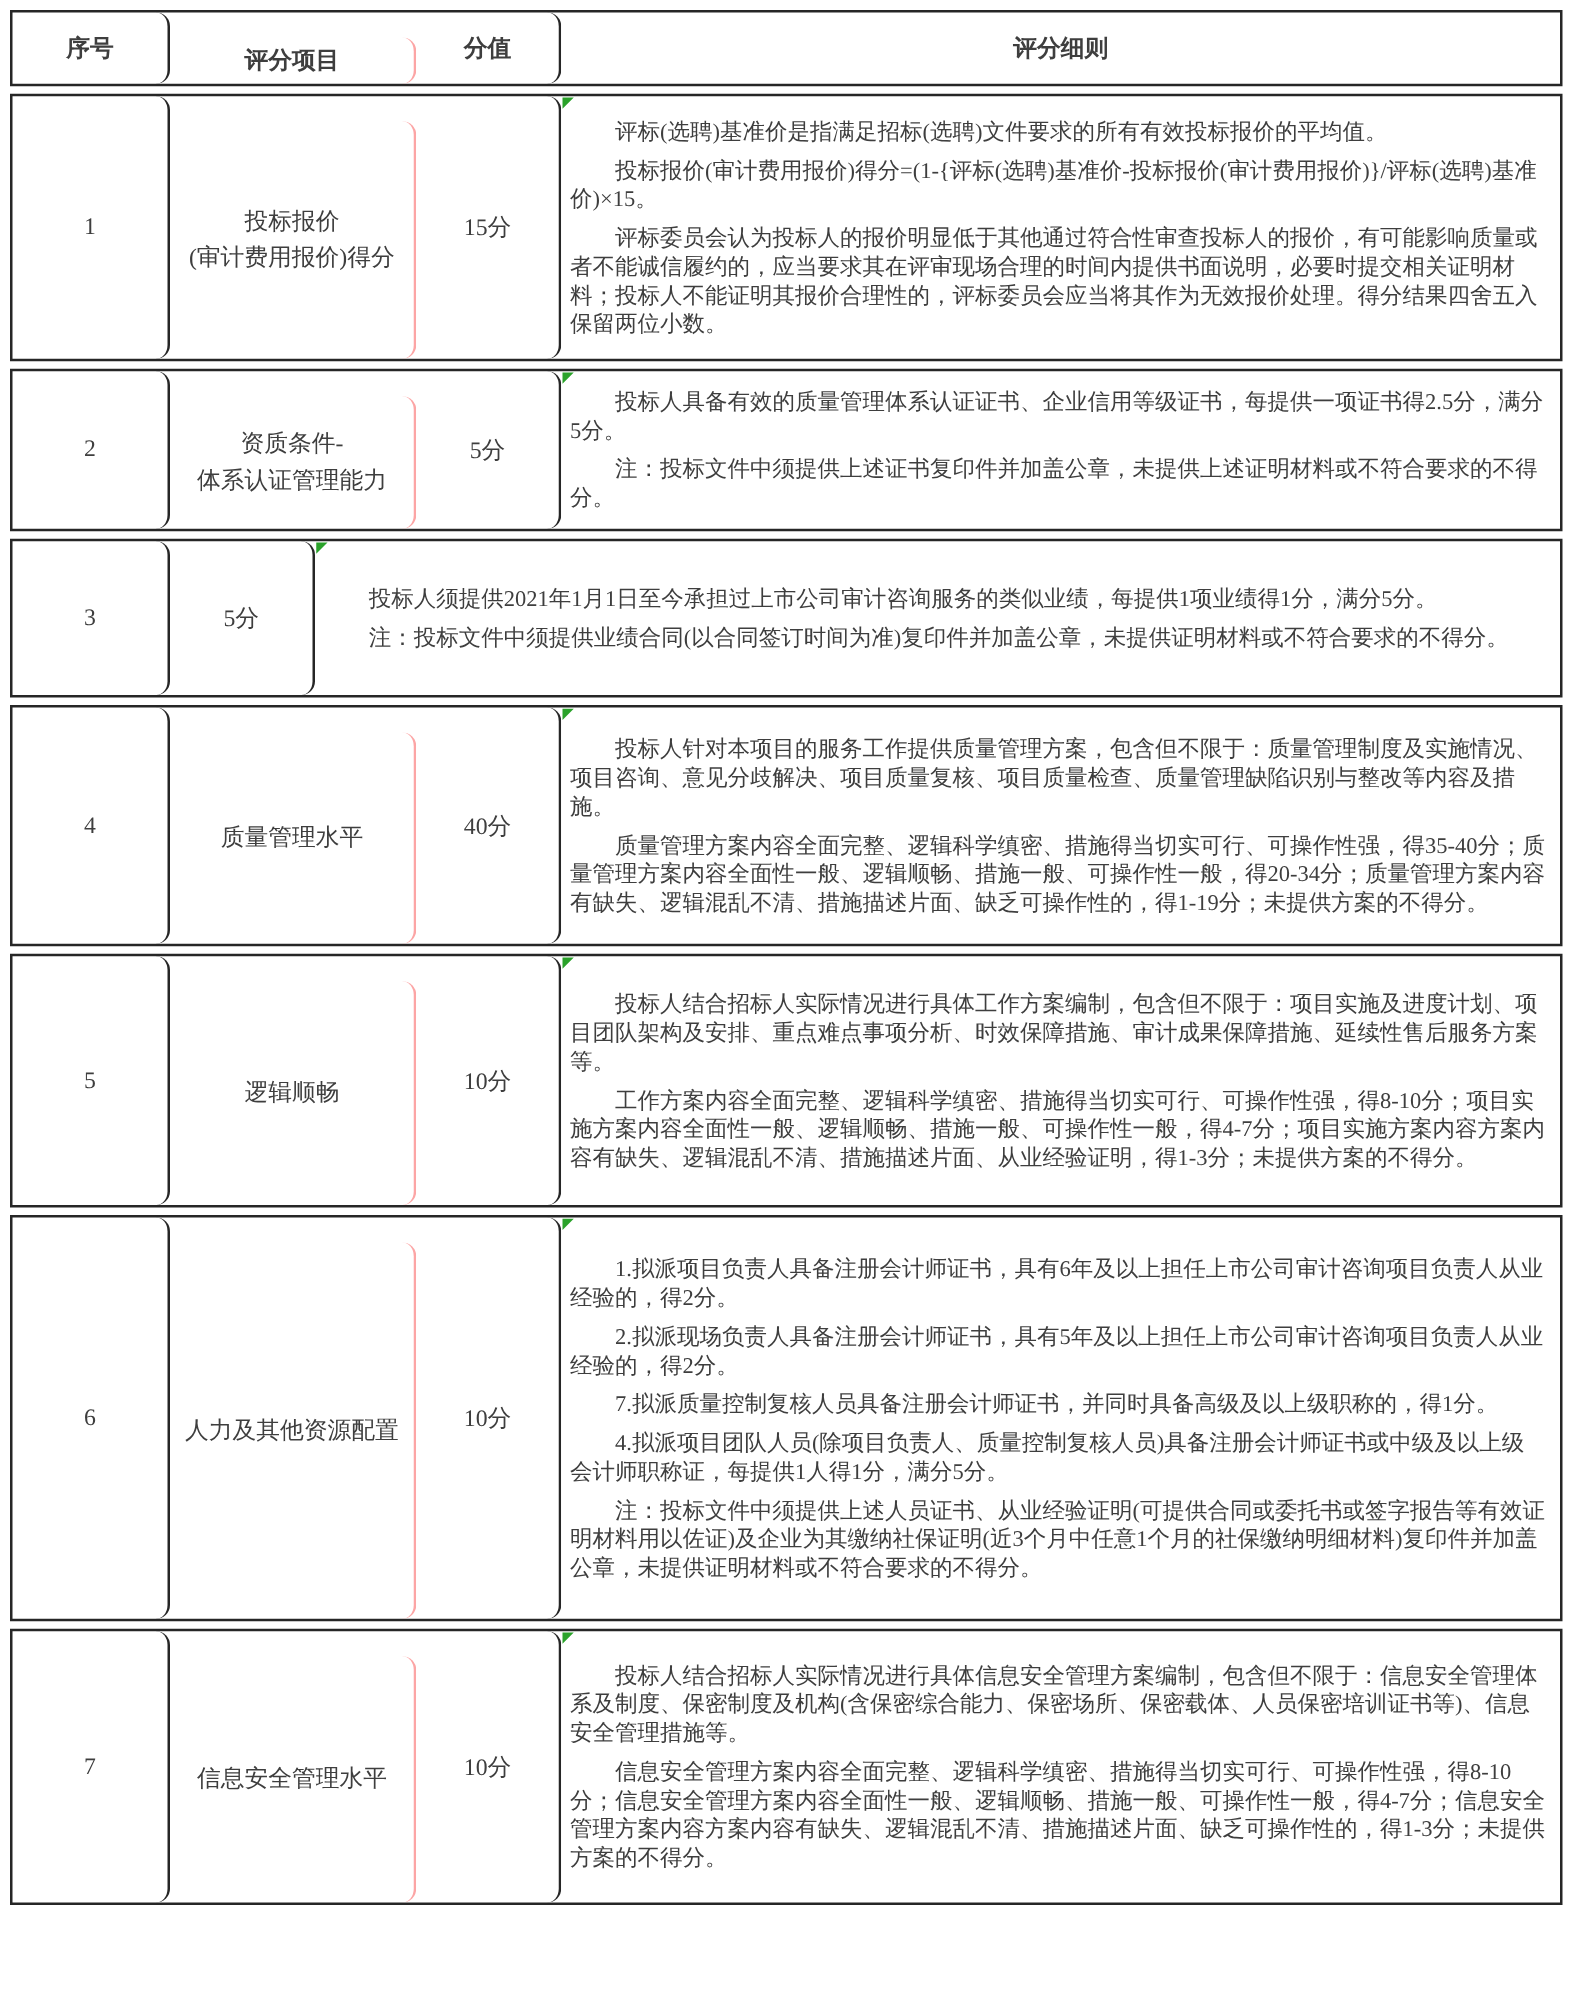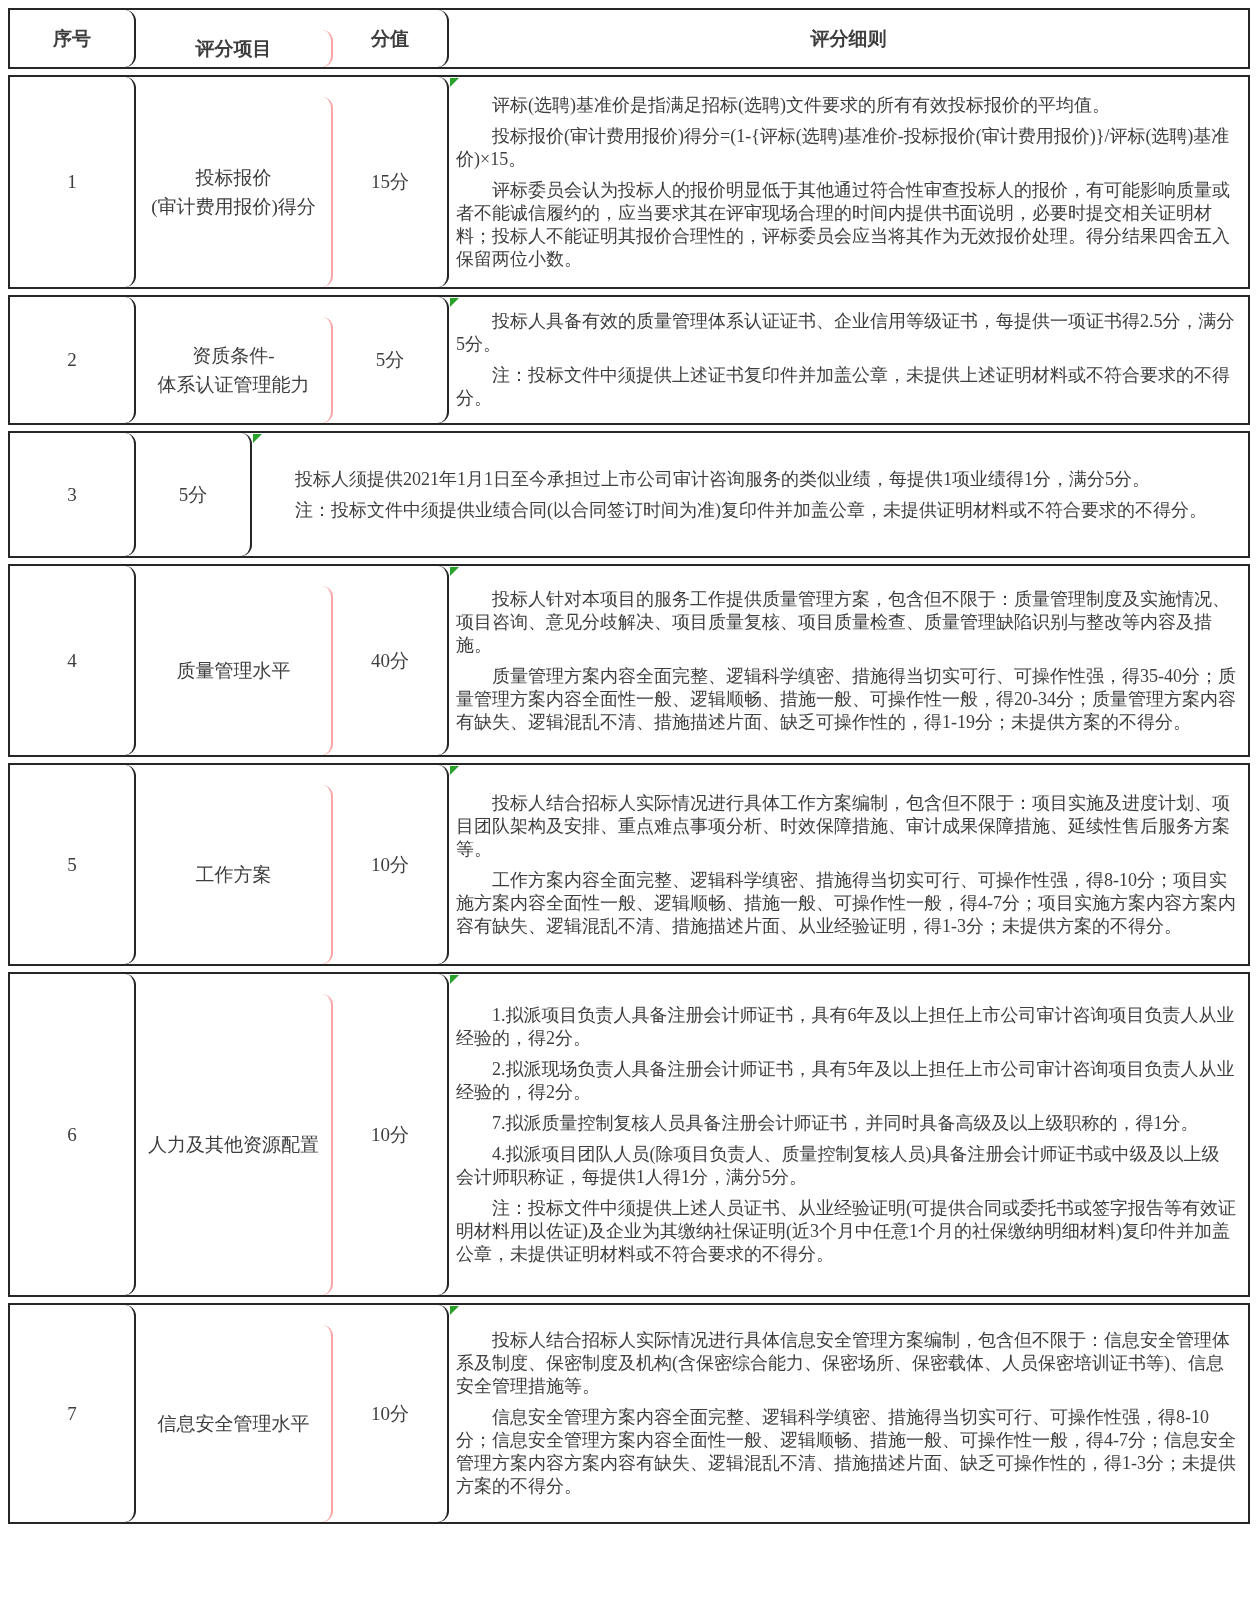--- a/index.html
+++ b/index.html
@@ -125,21 +125,21 @@
     <div class="cell c-score">40分</div>
     <div class="cell c-detail">
       <span class="tri"></span>
       <p>投标人针对本项目的服务工作提供质量管理方案，包含但不限于：质量管理制度及实施情况、项目咨询、意见分歧解决、项目质量复核、项目质量检查、质量管理缺陷识别与整改等内容及措施。</p>
       <p>质量管理方案内容全面完整、逻辑科学缜密、措施得当切实可行、可操作性强，得35-40分；质量管理方案内容全面性一般、逻辑顺畅、措施一般、可操作性一般，得20-34分；质量管理方案内容有缺失、逻辑混乱不清、措施描述片面、缺乏可操作性的，得1-19分；未提供方案的不得分。</p>
     </div>
   </div>
 
   <div class="trow h5">
     <div class="cell c-no">5</div>
-    <div class="cell c-item">工作方案</div>
+    <div class="cell c-item">逻辑顺畅</div>
     <div class="cell c-score">10分</div>
     <div class="cell c-detail">
       <span class="tri"></span>
       <p>投标人结合招标人实际情况进行具体工作方案编制，包含但不限于：项目实施及进度计划、项目团队架构及安排、重点难点事项分析、时效保障措施、审计成果保障措施、延续性售后服务方案等。</p>
       <p>工作方案内容全面完整、逻辑科学缜密、措施得当切实可行、可操作性强，得8-10分；项目实施方案内容全面性一般、逻辑顺畅、措施一般、可操作性一般，得4-7分；项目实施方案内容方案内容有缺失、逻辑混乱不清、措施描述片面、从业经验证明，得1-3分；未提供方案的不得分。</p>
     </div>
   </div>
 
   <div class="trow h6">
     <div class="cell c-no">6</div>

